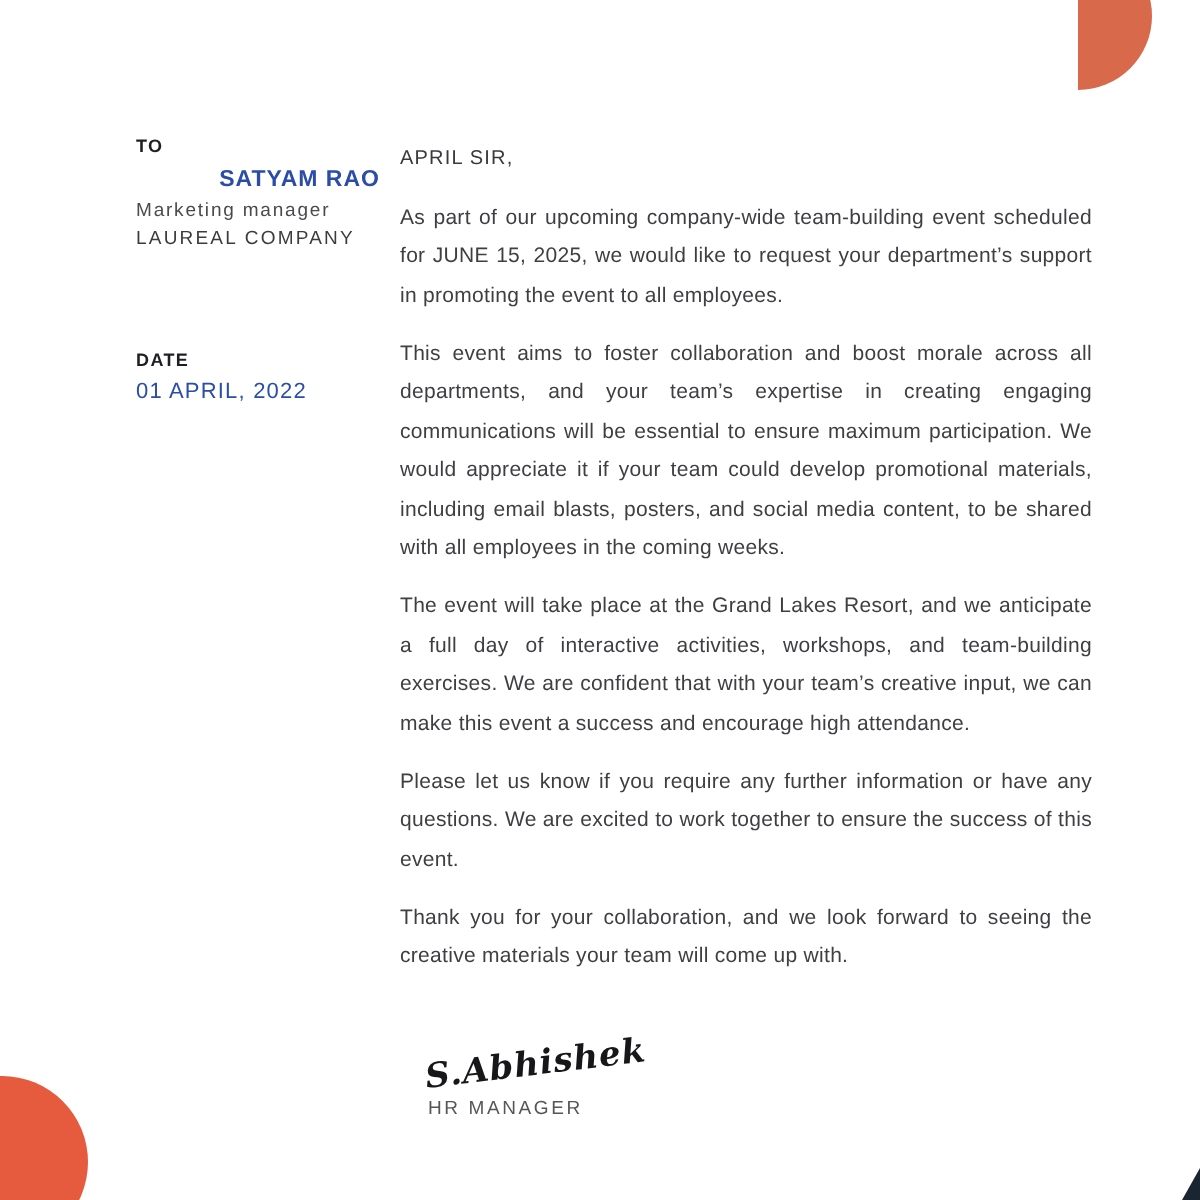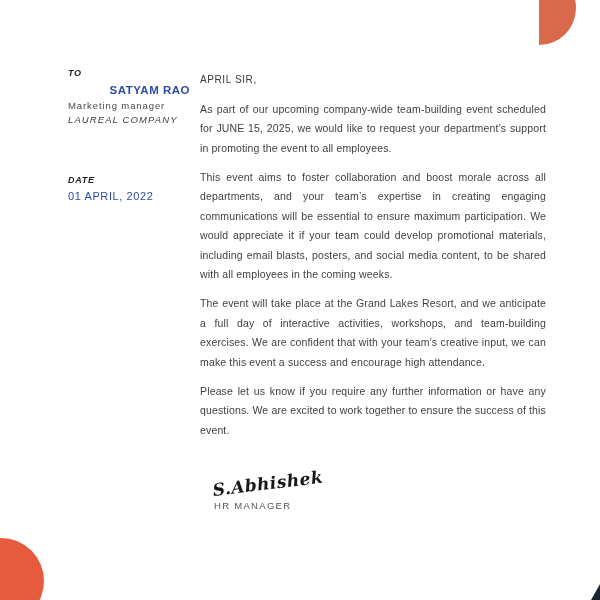--- a/index.html
+++ b/index.html
@@ -29,35 +29,34 @@
     width:9px; height:16px;
     background:#1B2431;
     clip-path:polygon(100% 0, 0 100%, 100% 100%);
   }
 
   
   .sidebar { position:absolute; left:68px; top:68px; width:122px; }
   .label {
     font-size:9px; font-weight:bold; letter-spacing:0.7px;
     color:#1f1f23;
-    font-style:italic;
   }
   .recipient-name {
     margin-top:6px;
     font-size:11.5px; font-weight:bold; letter-spacing:0.5px;
     color:#2B4DA7;
     text-align:right;
   }
   .recipient-role {
     margin-top:4px;
     font-size:9.5px; letter-spacing:0.9px; color:#4a4a4e;
   }
   .recipient-company {
     margin-top:3px;
-    font-size:9.5px; letter-spacing:1.1px; color:#3c3c40;font-style:italic;
+    font-size:9.5px; letter-spacing:1.1px; color:#3c3c40;
   }
   .date-block { margin-top:50px; }
   .date-value {
     margin-top:5px;
     font-size:11px; letter-spacing:0.6px; color:#2B4DA7;
   }
 
   
   .main { position:absolute; left:200px; top:70px; width:346px; }
   .salutation {
@@ -111,20 +110,21 @@
       <div class="date-value">01 APRIL, 2022</div>
     </div>
   </div>
 
   <div class="main">
     <p class="salutation">APRIL SIR,</p>
     <p class="para">As part of our upcoming company-wide team-building event scheduled for JUNE 15, 2025, we would like to request your department’s support in promoting the event to all employees.</p>
     <p class="para">This event aims to foster collaboration and boost morale across all departments, and your team’s expertise in creating engaging communications will be essential to ensure maximum participation. We would appreciate it if your team could develop promotional materials, including email blasts, posters, and social media content, to be shared with all employees in the coming weeks.</p>
     <p class="para">The event will take place at the Grand Lakes Resort, and we anticipate a full day of interactive activities, workshops, and team-building exercises. We are confident that with your team’s creative input, we can make this event a success and encourage high attendance.</p>
     <p class="para">Please let us know if you require any further information or have any questions. We are excited to work together to ensure the success of this event.</p>
+    <p class="para">Thank you for your collaboration, and we look forward to seeing the creative materials your team will come up with.</p>
 
     <div class="signature-block">
       <div class="handwriting">S.Abhishek</div>
       <div class="signer-title">HR MANAGER</div>
     </div>
   </div>
 
 </div>
 
 </body></html>

